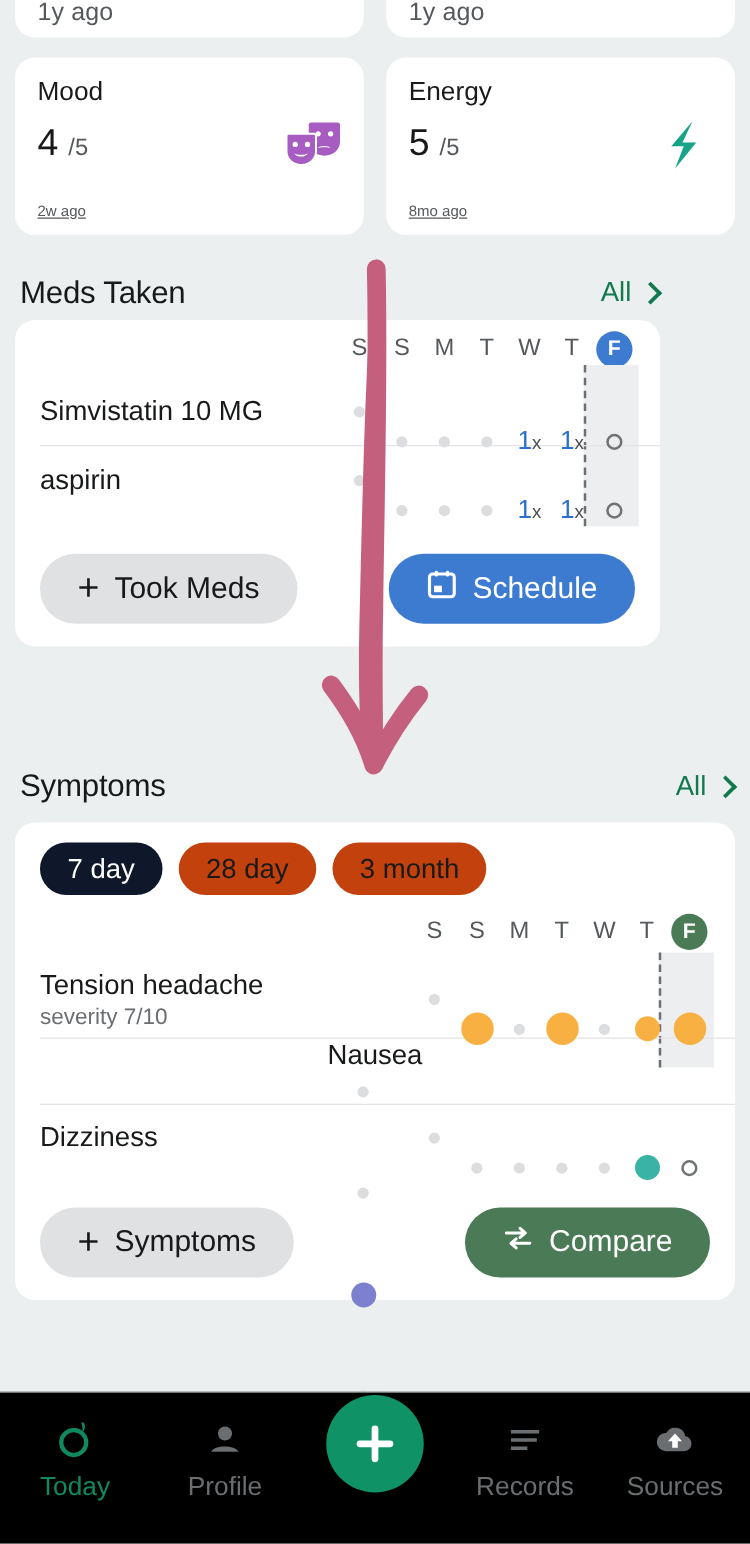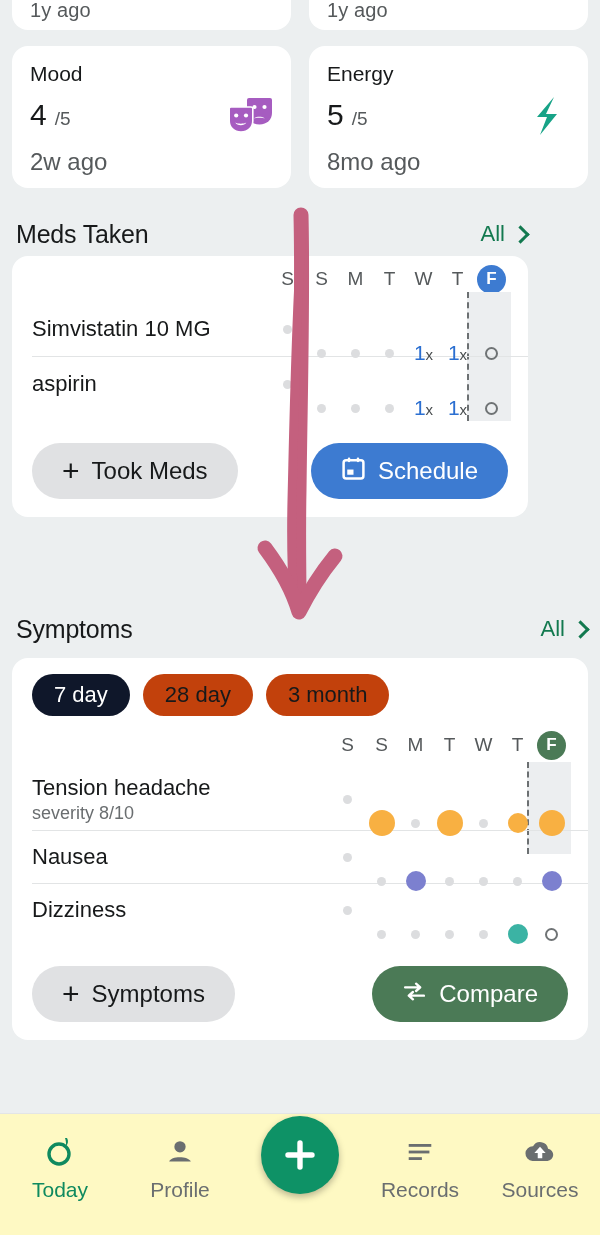--- a/index.html
+++ b/index.html
@@ -29,21 +29,21 @@
     display: flex; gap: 18px; padding: 0 12px;
   }
   .metric-card {
     flex: 1; height: 142px; border-radius: 16px; background: #fff;
     padding: 16px 18px 14px; position: relative;
   }
   .metric-title { font-size: 21px; color:#17191a; font-weight:400; }
   .metric-value-row { display:flex; align-items:baseline; margin-top: 14px; }
   .metric-value { font-size: 30px; color:#17191a; font-weight:500; line-height:1; }
   .metric-max { font-size: 19px; color:#55595b; margin-left: 8px; }
-  .metric-ago { position:absolute; left:18px; bottom:12px; font-size: 24px; color:#55595b; }
+  .metric-ago { position:absolute; left:18px; bottom:12px; font-size: 12px; color:#55595b;text-decoration:underline; }
   .metric-icon { position:absolute; right: 18px; top: 50px; width: 46px; height: 40px; }
 
   
   .section-head {
     display:flex; align-items:center; justify-content:space-between;
     padding: 0 16px; height: 44px;
   }
   .section-title { font-size: 25px; color:#17191a; letter-spacing:-.2px; }
   .section-all { display:flex; align-items:center; gap:9px; }
   .section-all-label { font-size: 22px; }
@@ -114,21 +114,21 @@
   .chip {
     border:none; border-radius:22px; height:42px; padding: 0 22px;
     font-size: 22px; font-family:"Liberation Sans", sans-serif; cursor:pointer;
     background:#c2410c; color:#17191a; display:inline-flex; align-items:center;
   }
   .chip.active { background:#0f172a; color:#fff; }
 
   
   .bottomnav {
     position:absolute; left:0; bottom:0; width:600px; height:122px;
-    background:#fef9c3; border-top:1px solid #e3e5e6;
+    background:#000000; border-top:1px solid #e3e5e6;
     display:flex; align-items:flex-start; justify-content:space-around;
     padding-top: 18px;
   }
   .navitem { width:110px; display:flex; flex-direction:column; align-items:center; gap:6px; cursor:pointer; }
   .navlabel { font-size:21px; color:#6a6e70; }
   .navitem.active .navlabel { color:#0f8a5f; }
   .navicon { height:40px; display:flex; align-items:center; justify-content:center; }
   .fab {
     width:78px; height:78px; border-radius:50%; background:#0e9266;
     display:flex; align-items:center; justify-content:center;
@@ -329,21 +329,21 @@
           <span class="daycell today">
             <span class="badge green">F</span>
           </span>
         </div>
 
         <div class="grid-rows">
 
           <div class="grow" style="height:62px; padding-right:20px;">
             <span class="label">
               <div class="rowname">Tension headache</div>
-              <div class="rowsub">severity 8/10</div>
+              <div class="rowsub">severity 7/10</div>
             </span>
             <span class="cellcol">
                 <span class="dot"></span>
               </span>
             <span class="cellcol">
                 <span class="dot lg orange"></span>
               </span>
             <span class="cellcol">
                 <span class="dot"></span>
               </span>
@@ -355,21 +355,21 @@
               </span>
             <span class="cellcol">
                 <span class="dot md orange"></span>
               </span>
             <span class="cellcol">
                 <span class="dot lg orange"></span>
               </span>
           </div>
           <div class="rowdiv"></div>
 
-          <div class="grow" style="height:52px; padding-right:20px;">
+          <div class="grow" style="height:52px; padding-right:20px;flex-direction:column;">
             <span class="label"><span class="rowname">Nausea</span></span>
             <span class="cellcol">
                 <span class="dot"></span>
               </span>
             <span class="cellcol">
                 <span class="dot"></span>
               </span>
             <span class="cellcol">
                 <span class="dot md purple"></span>
               </span>

